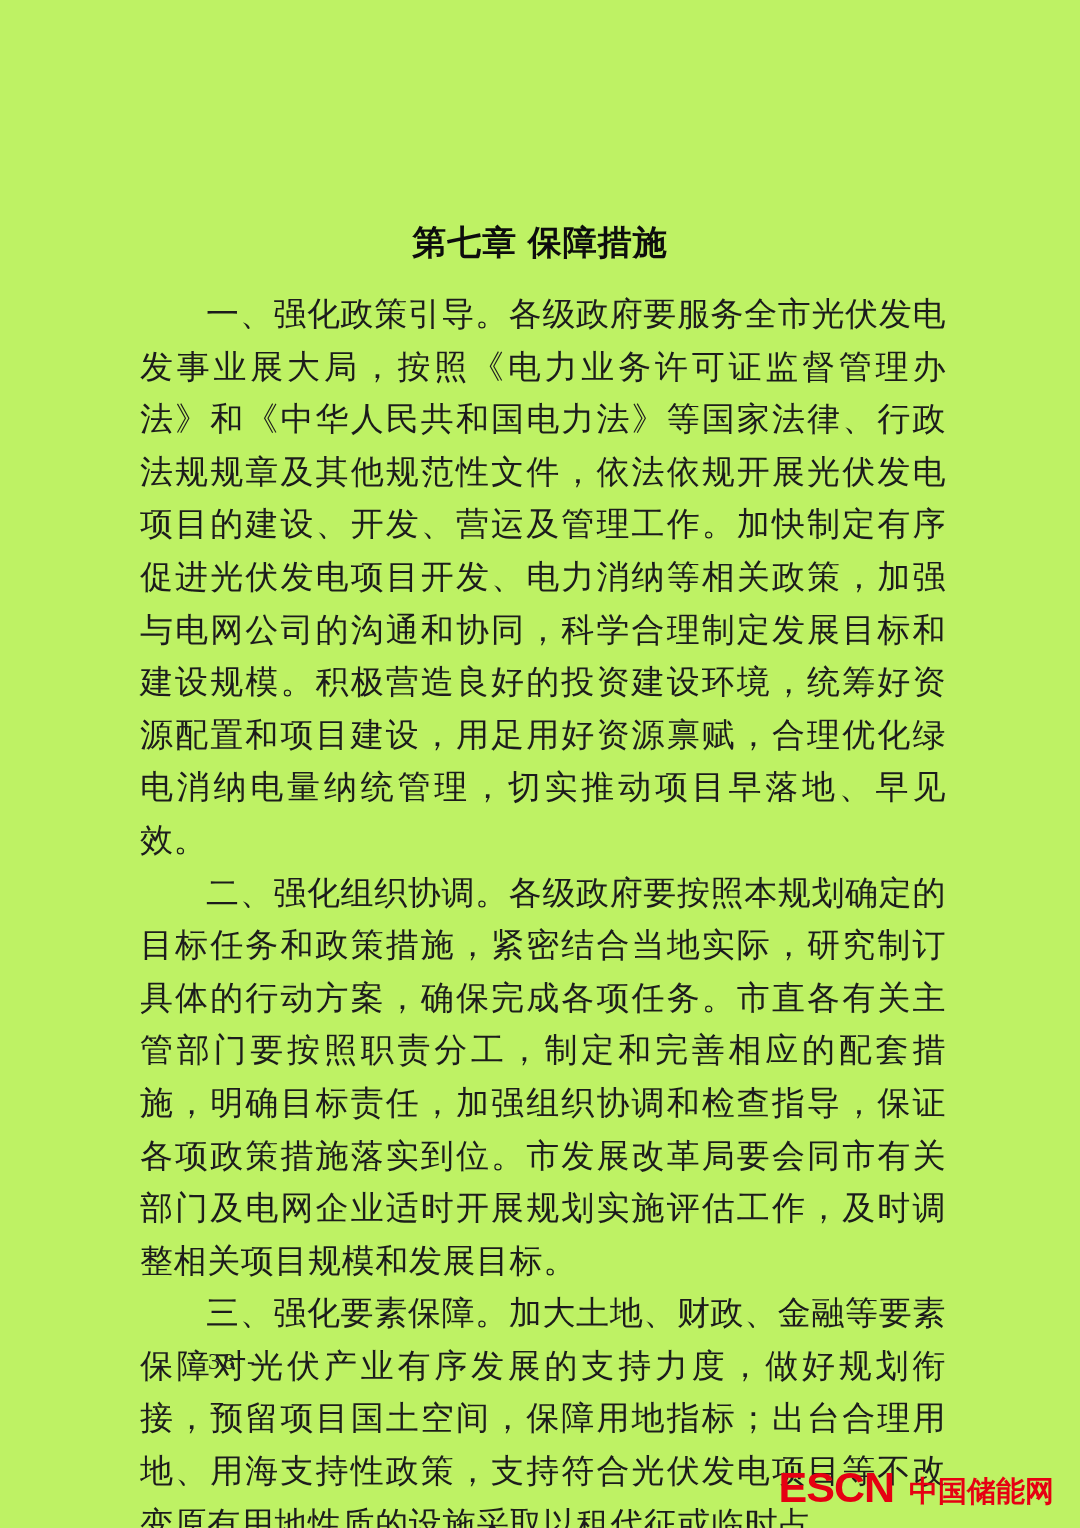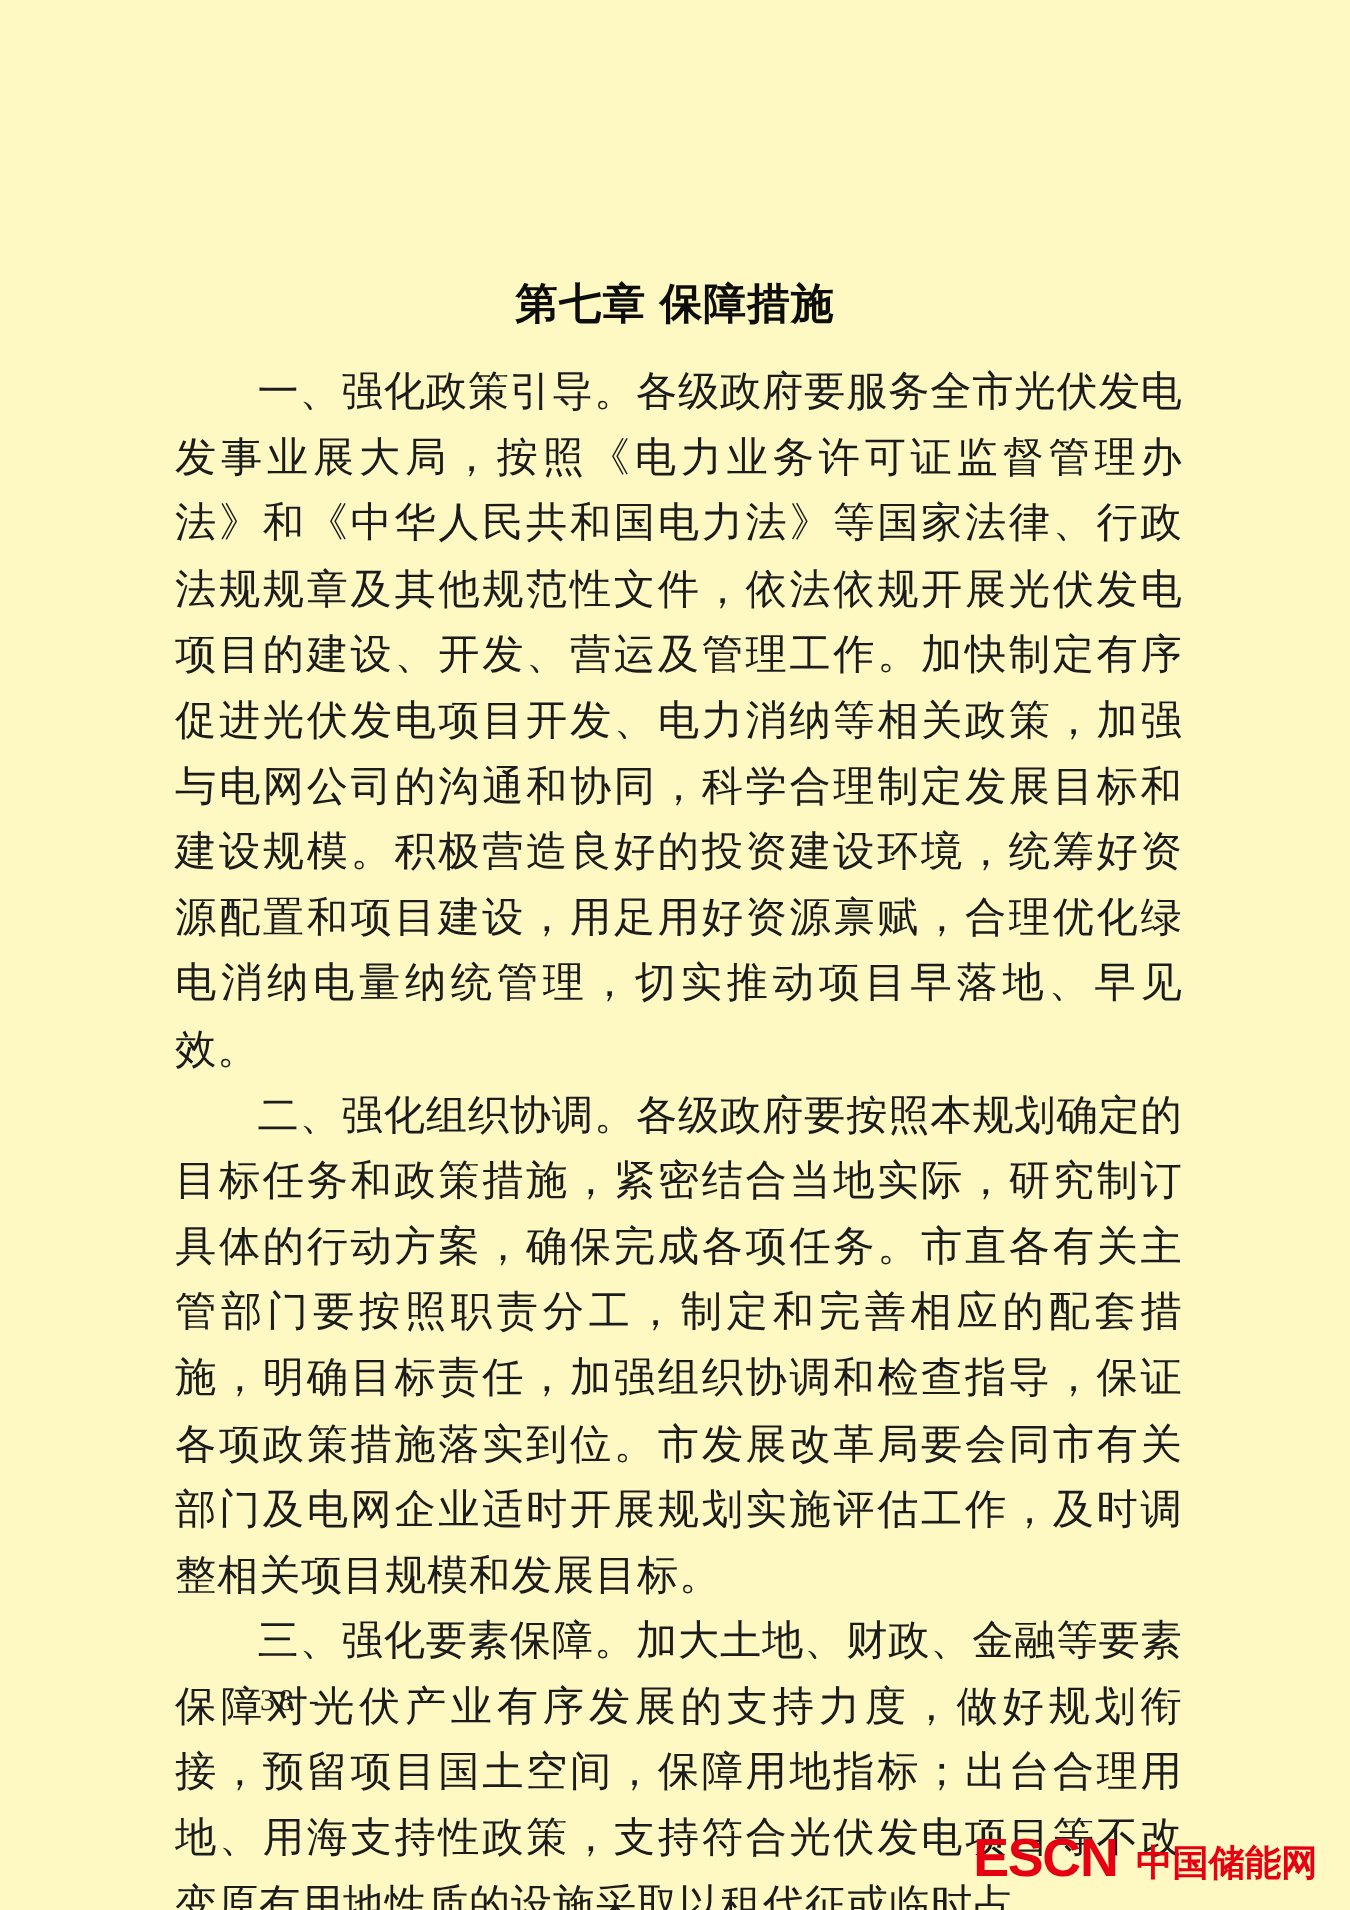--- a/index.html
+++ b/index.html
@@ -10,21 +10,21 @@
     height: 1528px;
     background: #ffffff;
     position: relative;
     overflow: hidden;
     font-family: "Liberation Serif", "DejaVu Serif", serif;
     color: #1a1a1a;
   }
   .page {
     position: absolute;
     inset: 0;
-    background: #fef9c3;
+    background: #bef264;
     text-decoration: underline;
   }
   .doc-title {
     margin: 0;
     position: absolute;
     top: 220px;
     left: 137px;
     width: 806px;
     text-align: center;
     font-family: "Liberation Sans", "DejaVu Sans", sans-serif;

